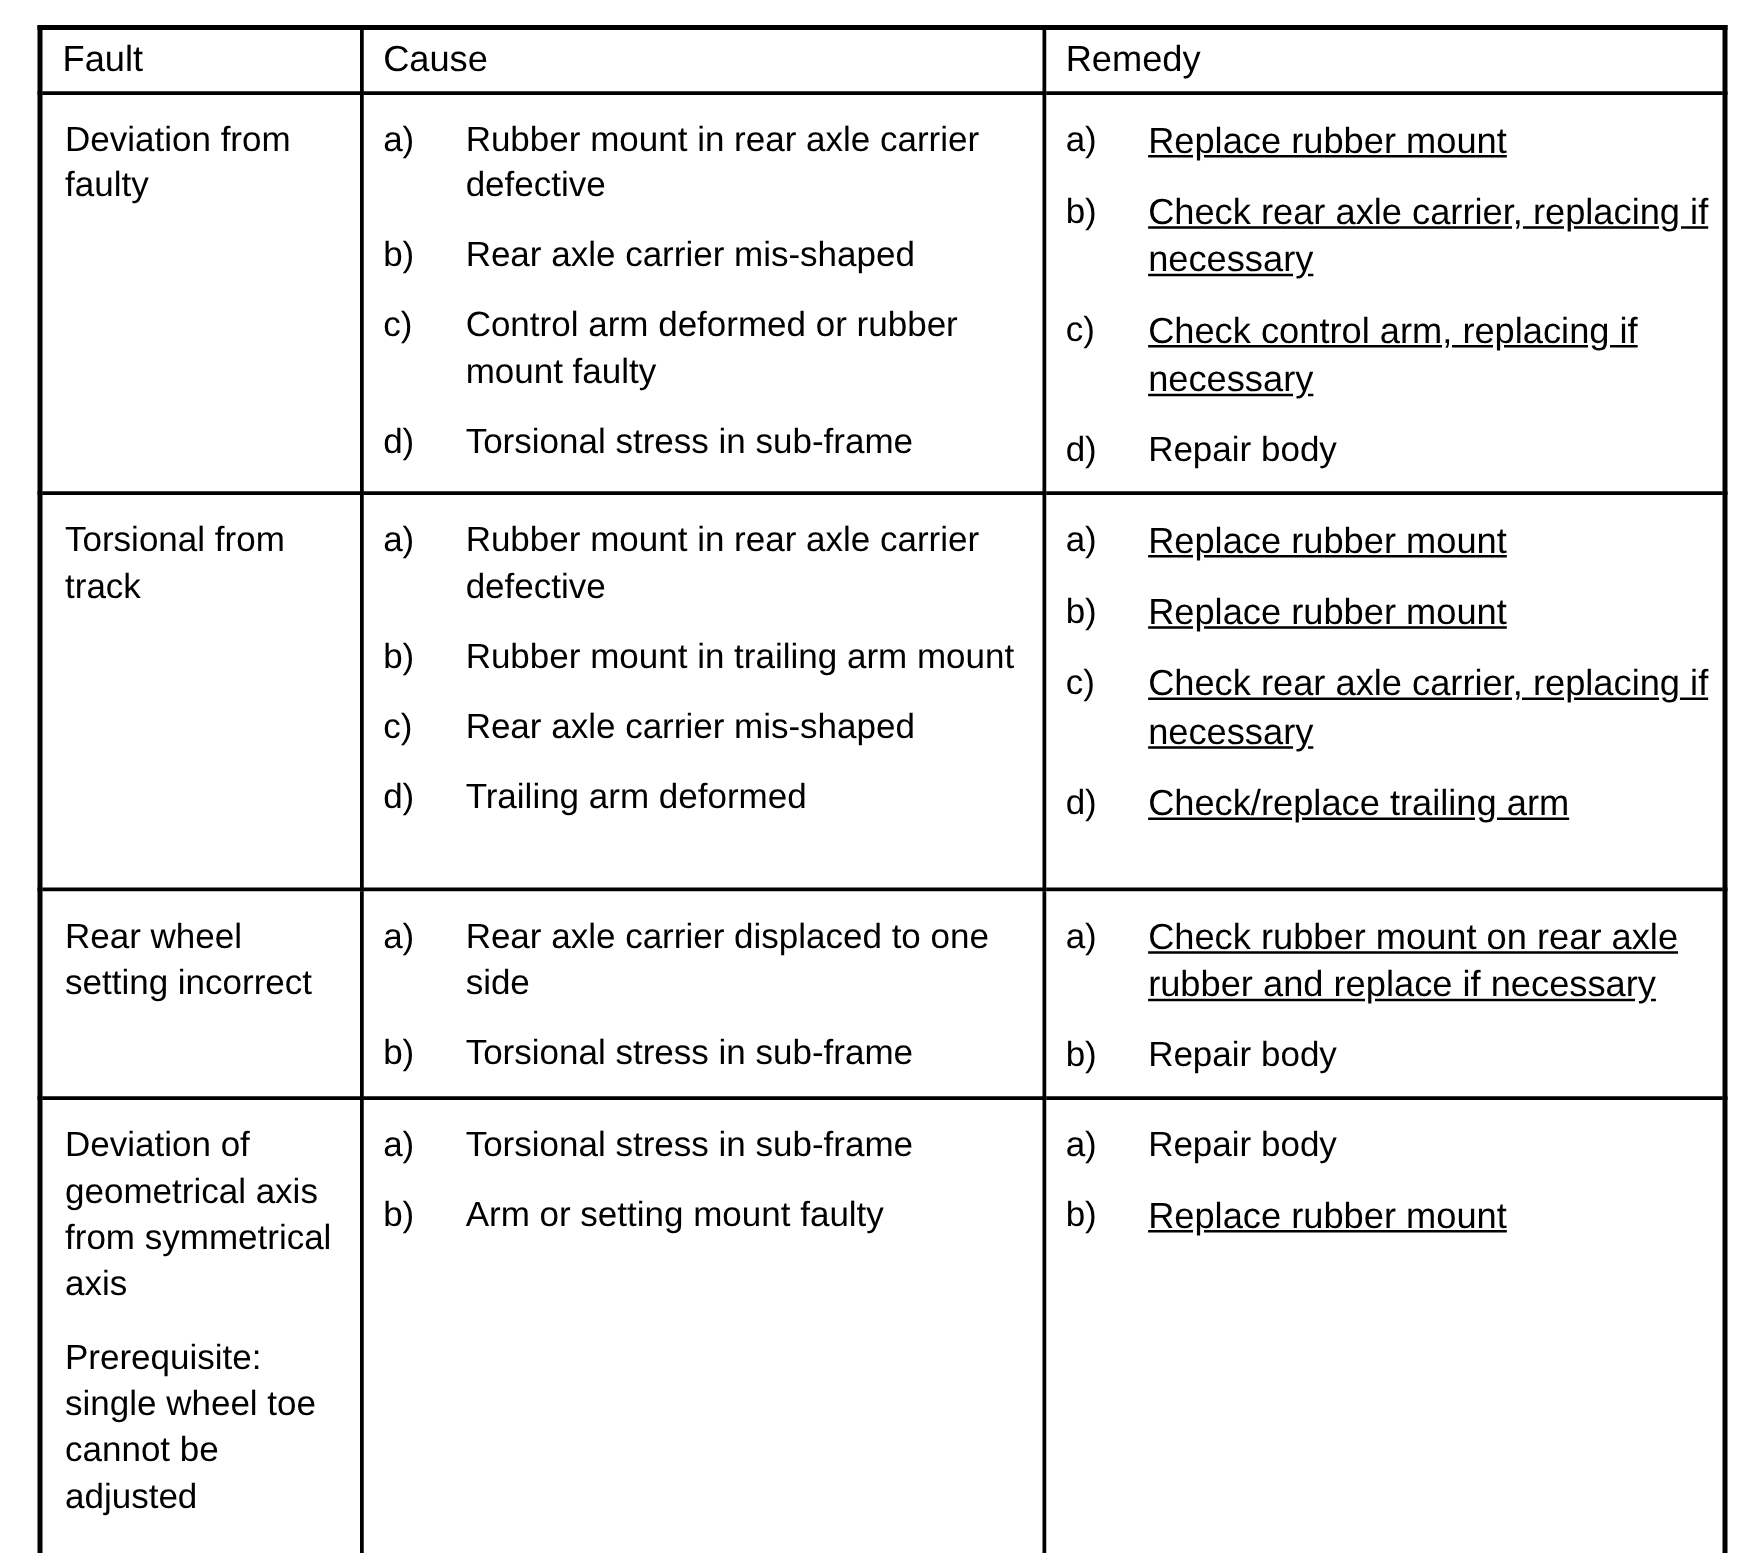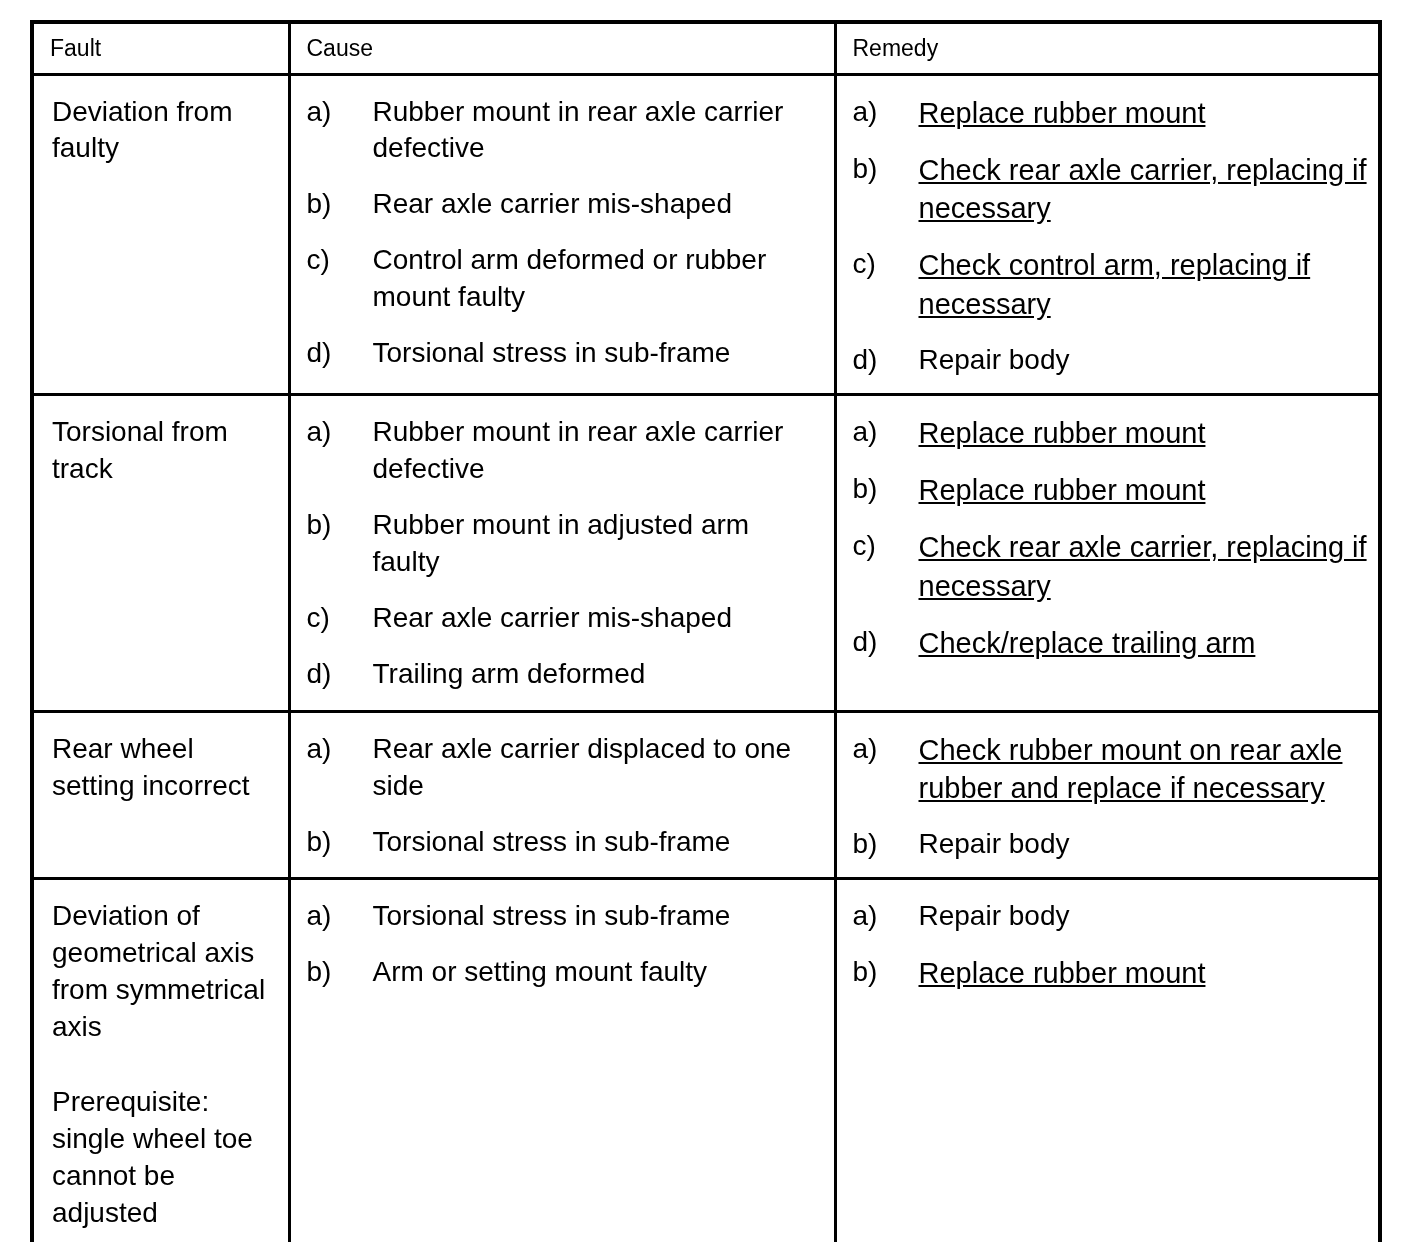--- a/index.html
+++ b/index.html
@@ -29,40 +29,40 @@
     border: 3px solid #000000;
     vertical-align: top;
     box-sizing: border-box;
   }
   thead tr { height: 52px; }
   tbody tr:nth-child(1) { height: 313px; }
   tbody tr:nth-child(2) { height: 317px; }
   tbody tr:nth-child(3) { height: 162px; }
   tbody tr:nth-child(4) { height: 368px; }
   th {
-    font-size: 23px;
+    font-size: 29px;
     font-weight: normal;
     text-align: left;
     vertical-align: middle;
     padding: 4px 16px;
   }
   td {
     padding: 18px 10px 14px 16px;
     font-size: 28px;
     line-height: 1.32;
   }
   td.fault-cell {
     padding-left: 18px;
     padding-right: 12px;
   }
   .fault-text {
     margin: 0 0 0 0;
   }
   .fault-text + .fault-text {
-    margin-top: 38px;
+    margin-top: 22px;
   }
   .item {
     display: flex;
     align-items: flex-start;
     margin-bottom: 19px;
   }
   .item:last-child { margin-bottom: 0; }
   .letter {
     flex: 0 0 66px;
   }
@@ -138,21 +138,21 @@
     <td class="fault-cell">
             <p class="fault-text">Torsional from track</p>
           </td>
     <td class="cause-cell">
             <div class="item">
               <span class="letter">a)</span>
               <span class="text">Rubber mount in rear axle carrier defective</span>
             </div>
             <div class="item">
               <span class="letter">b)</span>
-              <span class="text">Rubber mount in adjusted arm faulty</span>
+              <span class="text">Rubber mount in trailing arm mount</span>
             </div>
             <div class="item">
               <span class="letter">c)</span>
               <span class="text">Rear axle carrier mis-shaped</span>
             </div>
             <div class="item">
               <span class="letter">d)</span>
               <span class="text">Trailing arm deformed</span>
             </div>
           </td>

